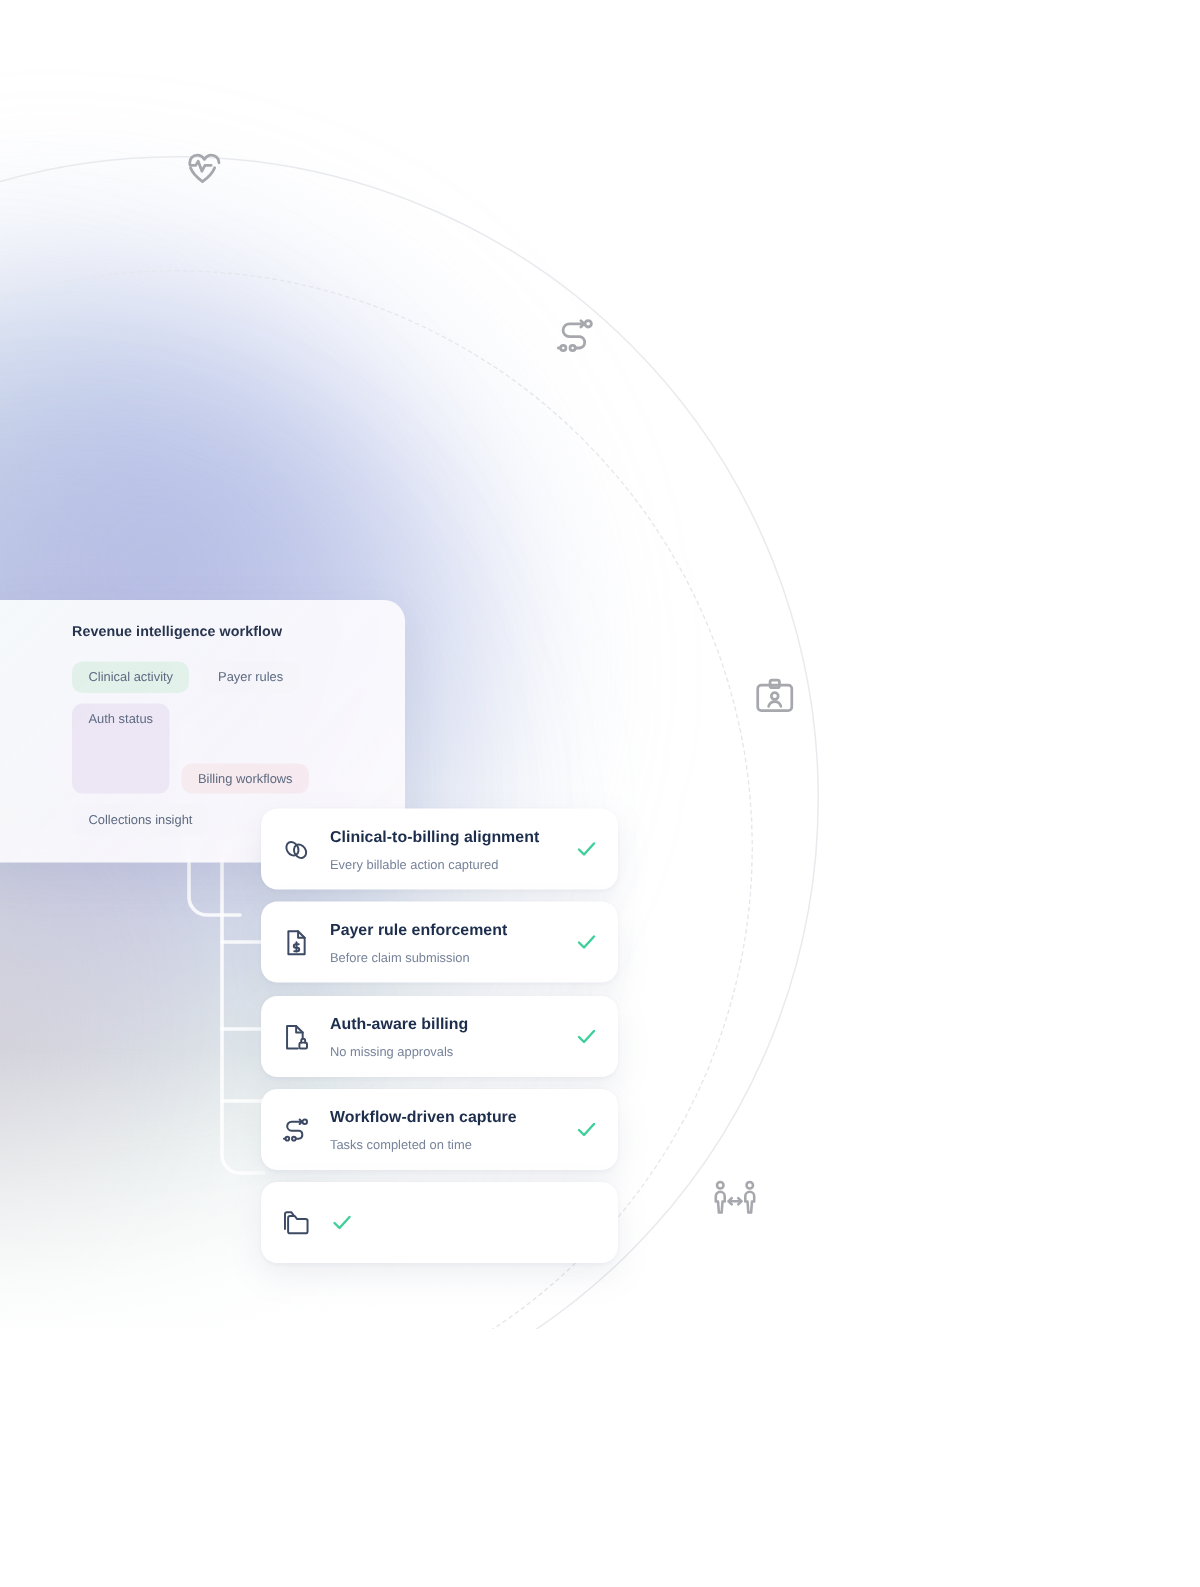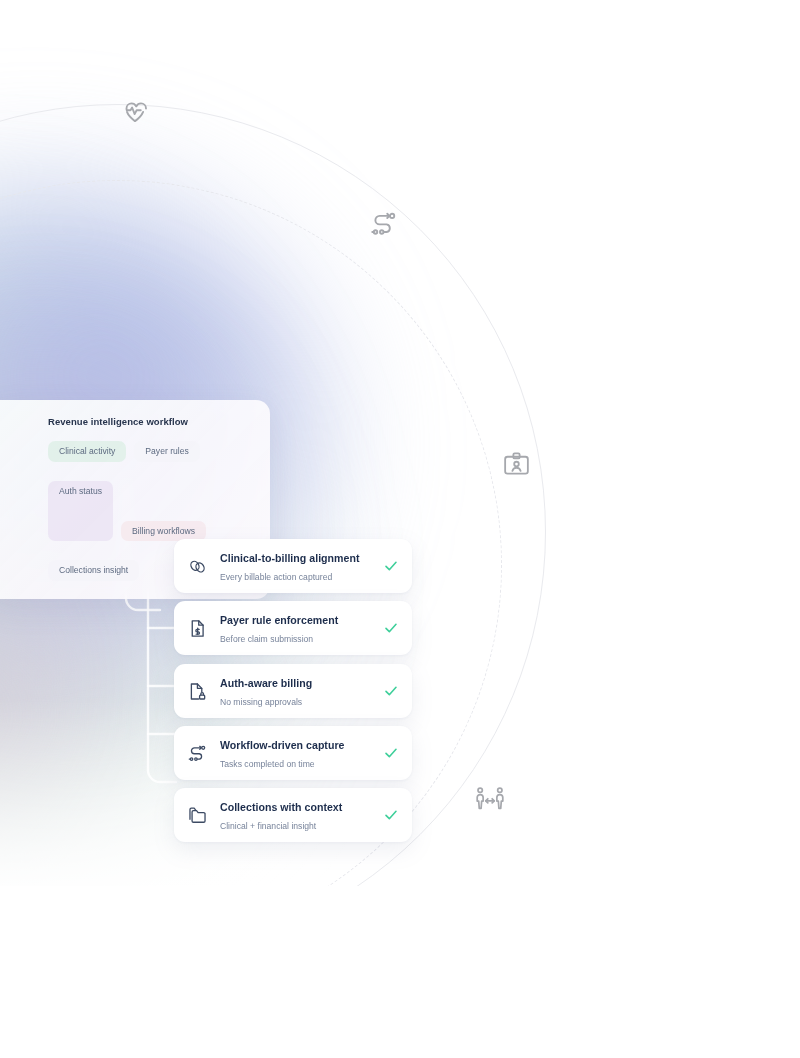--- a/index.html
+++ b/index.html
@@ -113,21 +113,21 @@
   .panel-title {
     font-size:9.5px;
     font-weight:700;
     color:#27344d;
     letter-spacing:0.06px;
     margin-bottom:14px;
   }
   .chip-row {
     display:flex;
     flex-wrap:wrap;
-    gap:19px 8px;
+    gap:7px 8px;
   }
   .chip {
     font-size:8.6px;
     color:#5d6a80;
     padding:6px 11px;
     border-radius:7px;
     white-space:nowrap;
     line-height:1;
   }
   .chip-green  { background:rgba(214,238,224,0.62); }
@@ -359,24 +359,20 @@
     </span>
   </div>
 
   <div class="card" style="top:788px;">
     <span class="card-icon">
       <svg width="21" height="21" viewBox="0 0 24 24" fill="none" stroke="currentColor" stroke-width="1.5" stroke-linecap="round" stroke-linejoin="round">
         <path d="M20.6 9.6v8.6a1.5 1.5 0 0 1-1.5 1.5H7.3a1.5 1.5 0 0 1-1.5-1.5V8a1.5 1.5 0 0 1 1.5-1.5h3.6l1.8 2.3h6.4a1.5 1.5 0 0 1 1.5 1.5Z"></path>
         <path d="M3.4 16.3V5.1a1.5 1.5 0 0 1 1.5-1.5h3.3l1.7 2.2"></path>
       </svg>
     </span>
-    <span class="card-text">
-      <span class="card-title">Collections with context</span>
-      <span class="card-sub">Clinical + financial insight</span>
-    </span>
     <span class="card-check">
       <svg width="16" height="16" viewBox="0 0 24 24" fill="none" stroke="currentColor" stroke-width="2.4" stroke-linecap="round" stroke-linejoin="round">
         <path d="M4.5 12.5 9.5 17.5 19.5 6.5"></path>
       </svg>
     </span>
   </div>
 
 </div>
 
 </body></html>

